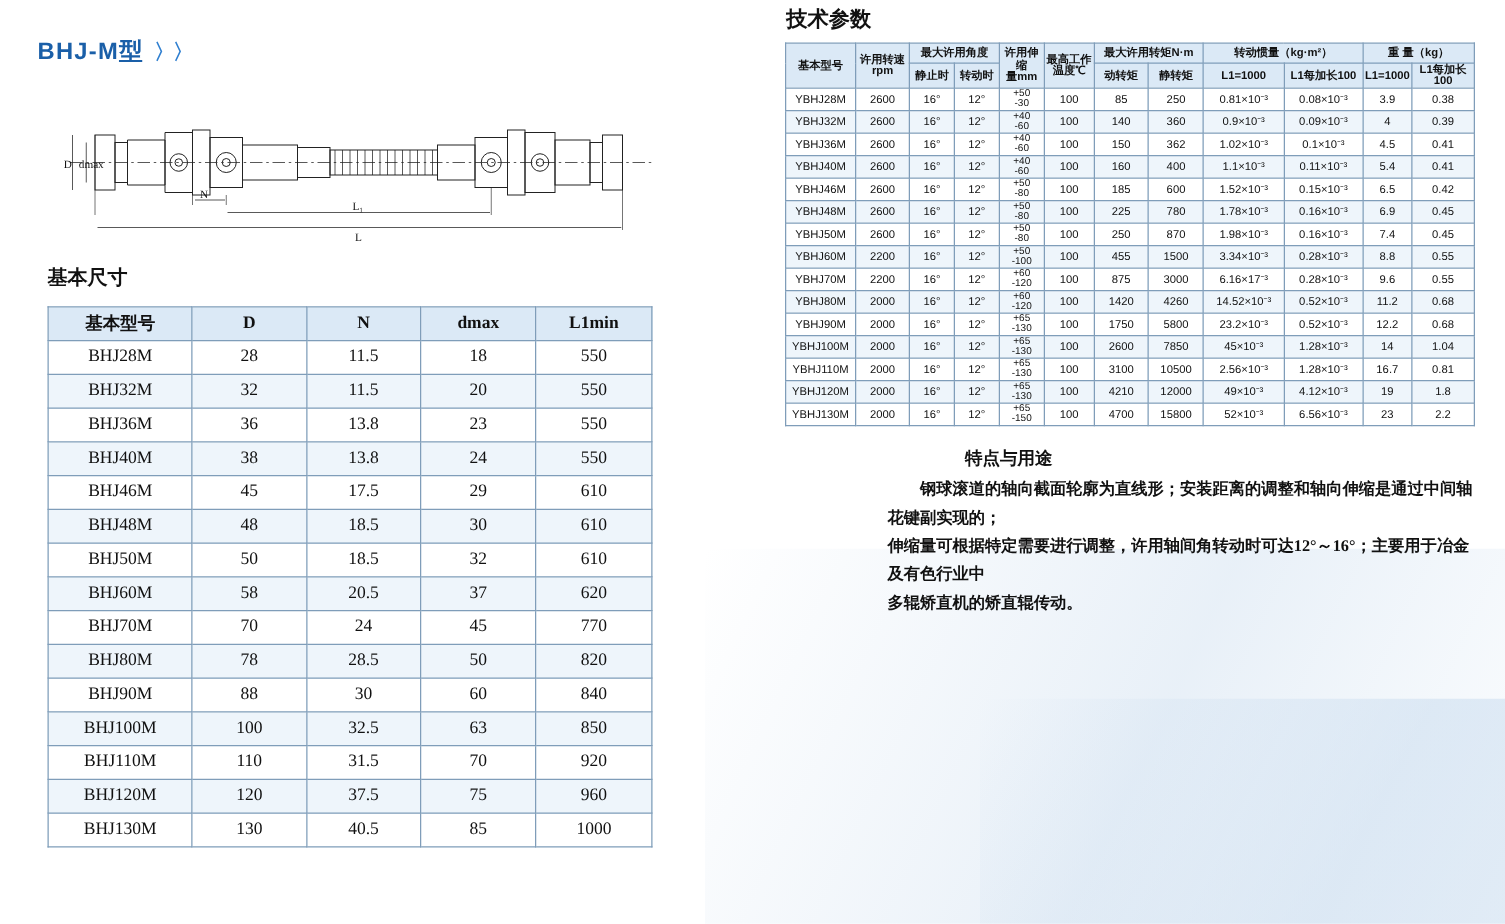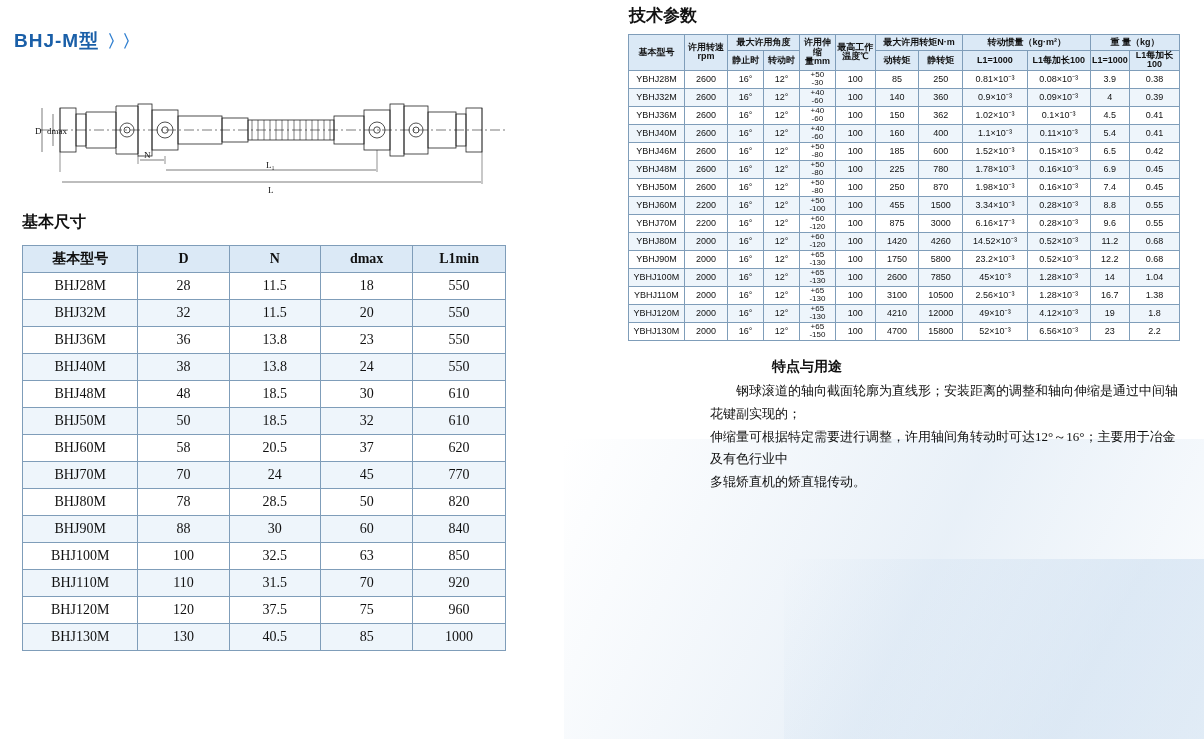--- a/index.html
+++ b/index.html
@@ -16,21 +16,21 @@
     position:absolute;right:0;bottom:0;width:640px;height:300px;
     background:linear-gradient(115deg, rgba(255,255,255,0) 0%, rgba(214,228,242,0.55) 55%, rgba(236,244,251,0.2) 100%);
     pointer-events:none;
   }
   .bg-wash2{
     position:absolute;right:0;bottom:0;width:420px;height:180px;
     background:linear-gradient(120deg, rgba(255,255,255,0) 0%, rgba(198,218,238,0.5) 70%);
     pointer-events:none;
   }
 
-  .left-col{position:absolute;left:0;top:0;width:600px;height:616px;}
+  .left-col{position:absolute;left:16px;top:0;width:600px;height:616px;}
   .right-col{position:absolute;left:600px;top:0;width:604px;height:732px;}
 
   
   .model-title{
     position:absolute;left:14px;top:28px;
     font-family:"Liberation Sans", sans-serif;
     font-weight:bold;font-size:19px;letter-spacing:1px;
     color:#1a5fa8;
   }
   .model-title .chev{color:#2f7fd0;font-size:17px;margin-left:8px;letter-spacing:-2px;}
@@ -95,21 +95,21 @@
   .pm{display:inline-block;line-height:0.95;font-size:8px;}
   .pm b{display:block;font-weight:normal;}
 
   
   .h-feature{position:absolute;left:172px;top:358px;font-size:14px;}
   .feature-body{
     position:absolute;left:110px;top:380px;width:478px;
     font-size:13px;line-height:1.75;
     font-family:"Liberation Serif", serif;
   }
-  .feature-body p{margin:0;}
+  .feature-body p{margin:0;font-weight:bold;}
   .indent{text-indent:2em;}
 </style>
 </head>
 <body>
 
 <div class="bg-wash"></div>
 <div class="bg-wash2"></div>
 
 <div class="left-col">
 
@@ -225,20 +225,27 @@
           <td class="num">13.8</td>
           <td class="num">23</td>
           <td class="num">550</td>
         </tr>
         <tr>
           <td class="model">BHJ40M</td>
           <td class="num">38</td>
           <td class="num">13.8</td>
           <td class="num">24</td>
           <td class="num">550</td>
+        </tr>
+        <tr>
+          <td class="model">BHJ46M</td>
+          <td class="num">45</td>
+          <td class="num">17.5</td>
+          <td class="num">29</td>
+          <td class="num">610</td>
         </tr>
         <tr>
           <td class="model">BHJ48M</td>
           <td class="num">48</td>
           <td class="num">18.5</td>
           <td class="num">30</td>
           <td class="num">610</td>
         </tr>
         <tr>
           <td class="model">BHJ50M</td>
@@ -508,21 +515,21 @@
           <td class="c-rpm">2000</td>
           <td class="c-ang">16°</td>
           <td class="c-ang">12°</td>
           <td class="c-ext"><span class="pm"><b>+65</b><b>-130</b></span></td>
           <td class="c-temp">100</td>
           <td class="c-tor">3100</td>
           <td class="c-tor">10500</td>
           <td class="c-inert">2.56×10⁻³</td>
           <td class="c-inert">1.28×10⁻³</td>
           <td class="c-w">16.7</td>
-          <td class="c-w2">1.38</td>
+          <td class="c-w2">0.81</td>
         </tr>
         <tr>
           <td class="c-model">YBHJ120M</td>
           <td class="c-rpm">2000</td>
           <td class="c-ang">16°</td>
           <td class="c-ang">12°</td>
           <td class="c-ext"><span class="pm"><b>+65</b><b>-130</b></span></td>
           <td class="c-temp">100</td>
           <td class="c-tor">4210</td>
           <td class="c-tor">12000</td>

